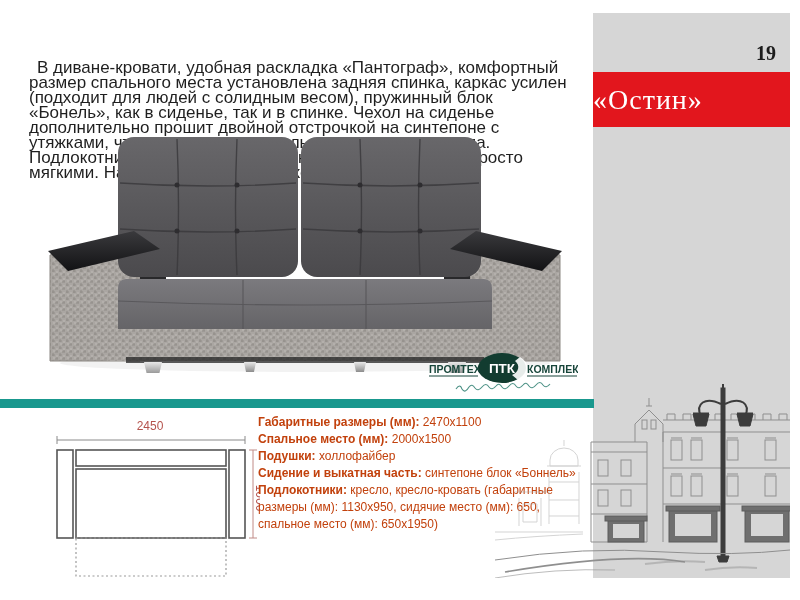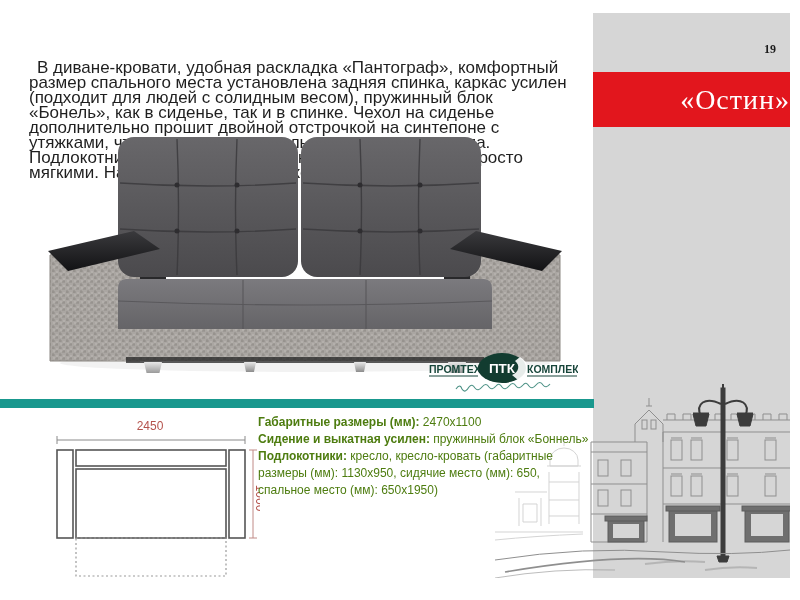--- a/index.html
+++ b/index.html
@@ -8,44 +8,44 @@
     position:relative; width:800px; height:600px; background:#ffffff;
     font-family:"Liberation Sans", sans-serif; overflow:hidden;
   }
   .panel {
     position:absolute; left:593px; top:13px; width:197px; height:565px;
     background:#d6d6d6;
   }
   .page-number {
     position:absolute; left:593px; top:42px; width:183px;
     text-align:right; font-family:"Liberation Serif", serif;
-    font-size:12px; font-weight:bold; color:#1c1c1c;
+    font-size:20px; font-weight:bold; color:#1c1c1c;
   }
   .title-banner {
     position:absolute; left:593px; top:72px; width:197px; height:55px;
-    background:#e2161d; display:flex; align-items:center; justify-content:flex-end;
+    background:#e2161d; display:flex; align-items:center; justify-content:flex-start;
   }
   .title-banner span {
     font-family:"Liberation Serif", serif; font-size:28px; color:#ffffff;
     letter-spacing:1px;
   }
   .description {
     position:absolute; left:29px; top:60px; width:548px;
     font-size:17px; line-height:15px; color:#1f1f1f; text-indent:8px;
   }
   .sofa { position:absolute; left:48px; top:133px; width:514px; height:240px; }
   .logo { position:absolute; left:428px; top:352px; width:150px; height:48px; }
   .teal-bar {
     position:absolute; left:0; top:399px; width:594px; height:9px;
     background:#19988e; z-index:4;
   }
   .diagram { position:absolute; left:45px; top:418px; width:215px; height:160px; }
   .specs {
     position:absolute; left:258px; top:414px; width:335px;
-    font-size:12px; line-height:17px; color:#4d7c0f;
+    font-size:12px; line-height:17px; color:#c2410c;
   }
   .spec-label { font-weight:bold; }
   .sketch { position:absolute; left:495px; top:382px; width:295px; height:196px; z-index:3; }
 </style>
 </head>
 <body>
 
 <div class="panel"></div>
 
 <div class="page-number">19</div>
@@ -154,21 +154,23 @@
   </g>
   <g stroke="#c08a86" stroke-width="1" fill="none">
     <path d="M204,32 h8 M204,120 h8 M208,32 v88"></path>
   </g>
   <text x="215" y="76" text-anchor="middle" font-family="Liberation Sans, sans-serif" font-size="12" fill="#b5524c" transform="rotate(90 211 76)">1000</text>
   <rect x="31" y="120" width="150" height="38" fill="none" stroke="#9a9a9a" stroke-width="1.2" stroke-dasharray="2,2.5"></rect>
 </svg>
 
 <div class="specs">
   <div><span class="spec-label">Габаритные размеры (мм):</span> <span>2470х1100</span></div>
-  <div><span class="spec-label">Сидение и выкатная усилен:</span> <span>пружинный блок «Боннель»</span></div>
+  <div><span class="spec-label">Спальное место (мм):</span> <span>2000х1500</span></div>
+  <div><span class="spec-label">Подушки:</span> <span>холлофайбер</span></div>
+  <div><span class="spec-label">Сидение и выкатная часть:</span> <span>синтепоне блок «Боннель»</span></div>
   <div><span class="spec-label">Подлокотники:</span> <span>кресло, кресло-кровать (габаритные размеры (мм): 1130х950, сидячие место (мм): 650, спальное место (мм): 650х1950)</span></div>
 </div>
 
 <svg class="sketch" viewBox="0 0 295 196">
 
   <g stroke="#a9a9a9" stroke-width="1" fill="none" opacity="0.5">
     <path d="M55,78 a14,12 0 0 1 28,0 v6 h-28 z M69,64 v-6"></path>
     <path d="M52,84 h34 M54,90 v52 M84,90 v52 M54,100 h30 M54,118 h30 M54,134 h30"></path>
     <path d="M20,110 h32 M24,116 v28 M46,116 v28 M28,122 h14 v18 h-14 z"></path>
     <path d="M0,150 h88 M0,158 q40,-4 88,-6"></path>

